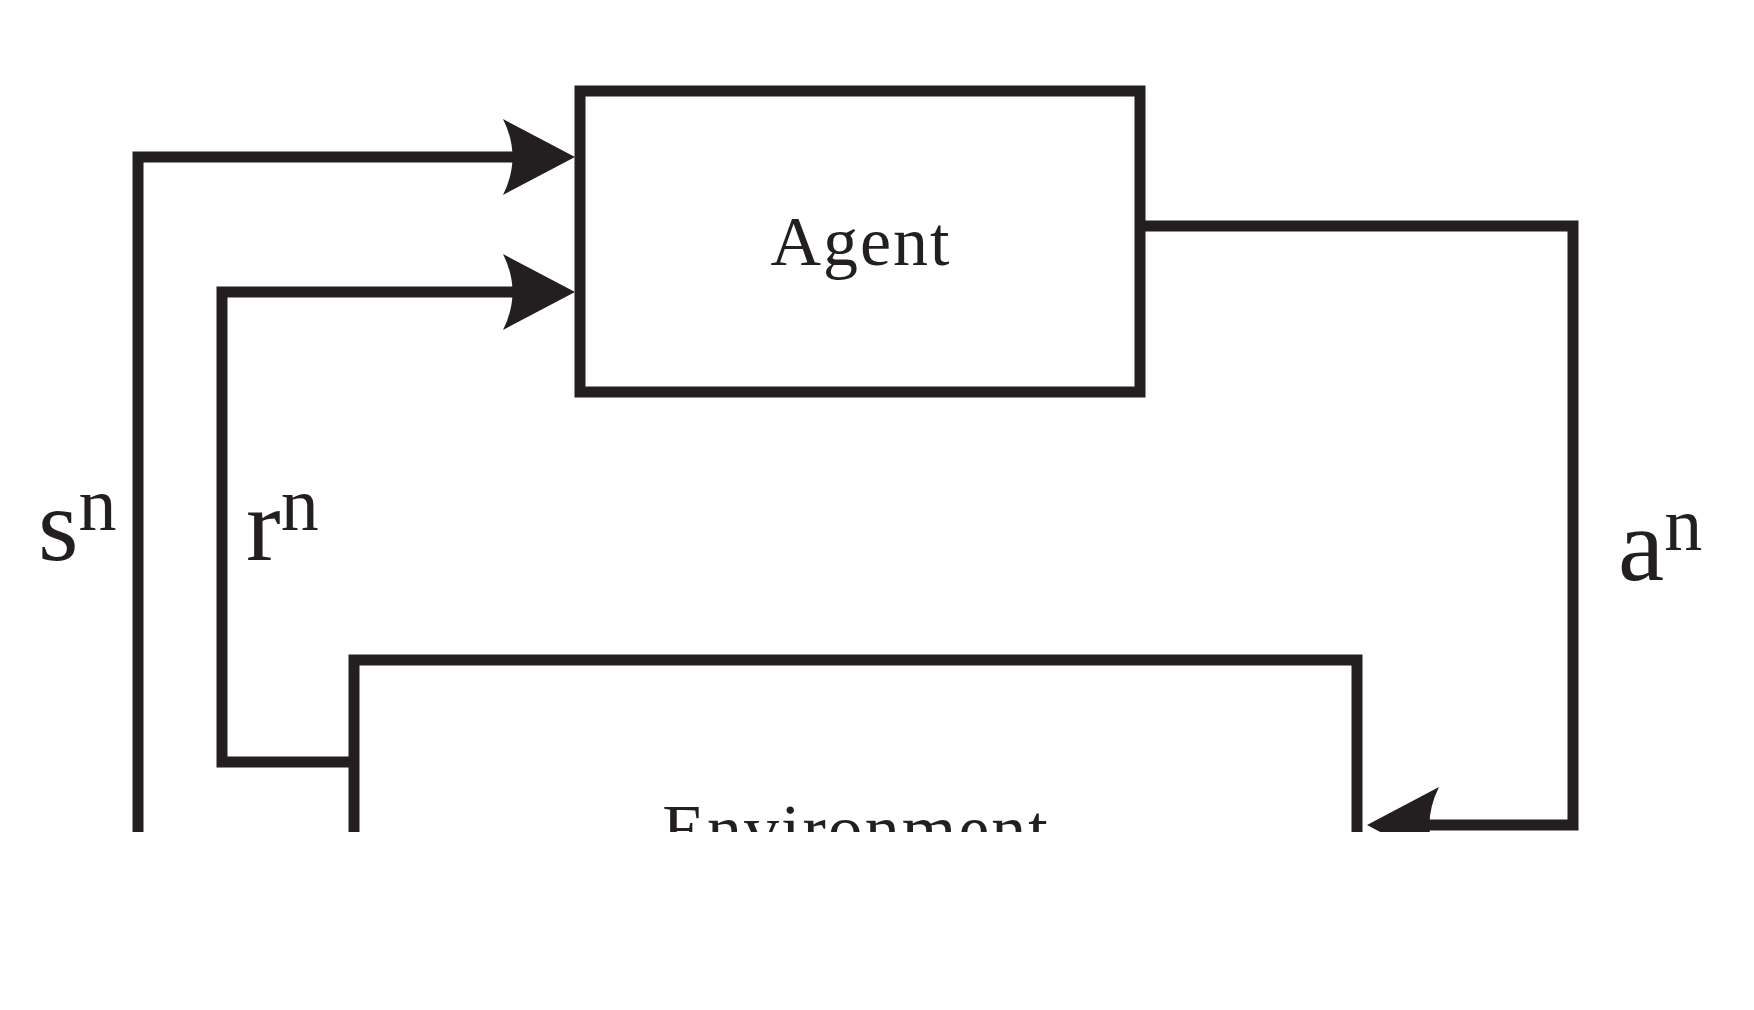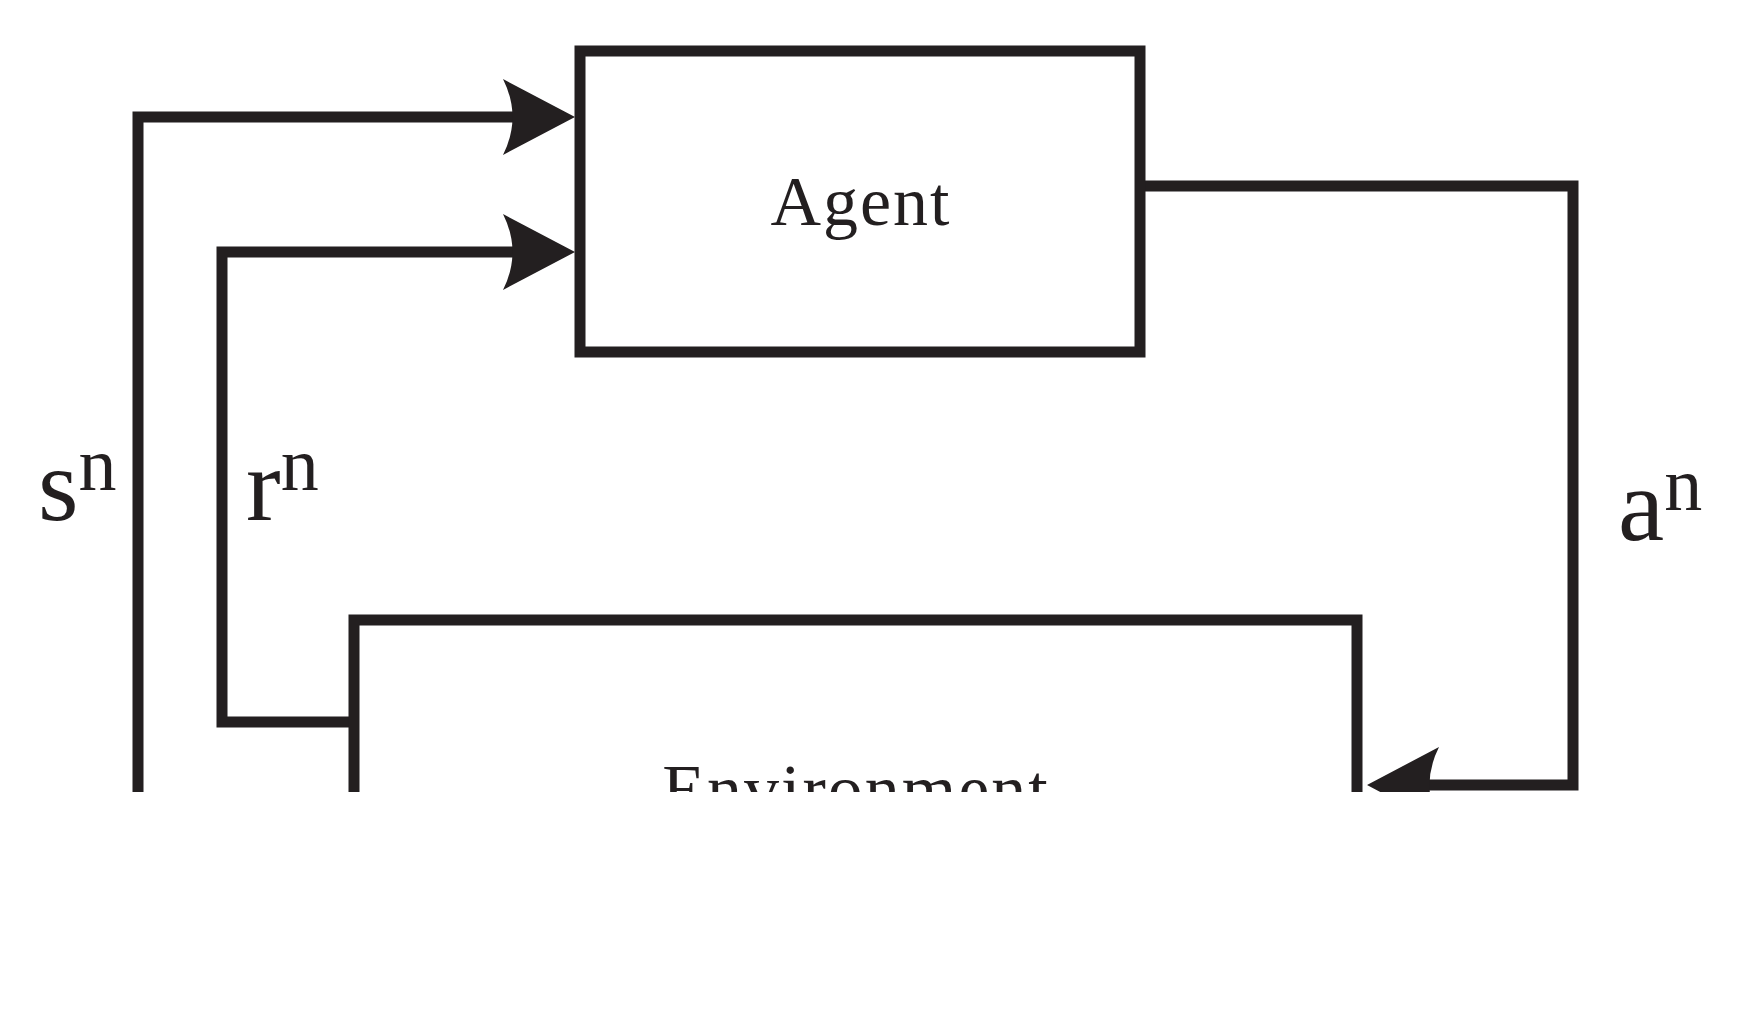--- a/index.html
+++ b/index.html
@@ -6,20 +6,21 @@
     margin: 0;
     padding: 0;
     background: var(--bg-color, #ffffff);
   }
   .canvas-wrap {
     width: 1754px;
     height: 792px;
     position: relative;
     background: var(--bg-color, #ffffff);
     overflow: hidden;
+    margin-top: 40px;
   }
   svg { display: block; }
   .ink-stroke {
     stroke: var(--stroke-color, #231f20);
     fill: none;
     stroke-width: 11;
     stroke-linejoin: miter;
     stroke-linecap: butt;
   }
   .box-stroke {

